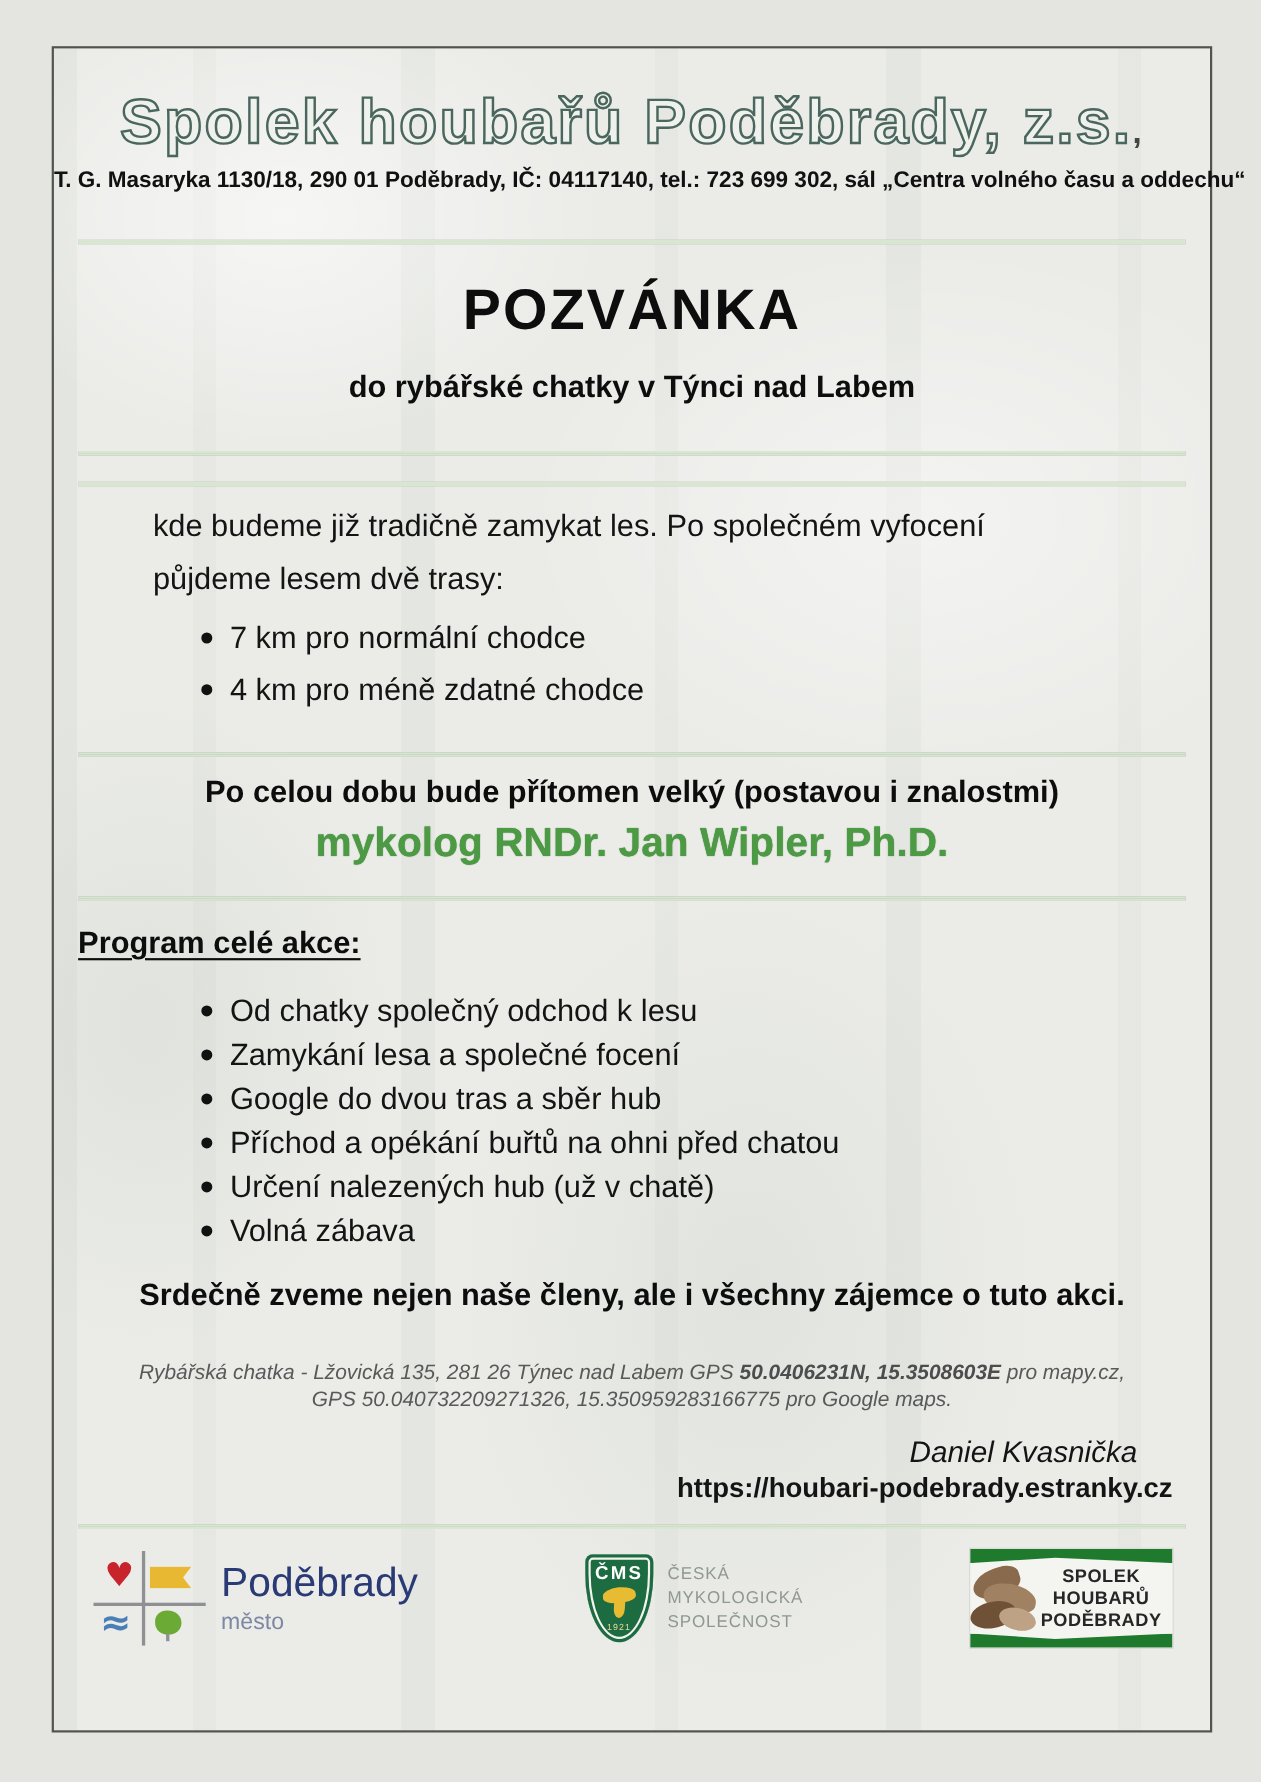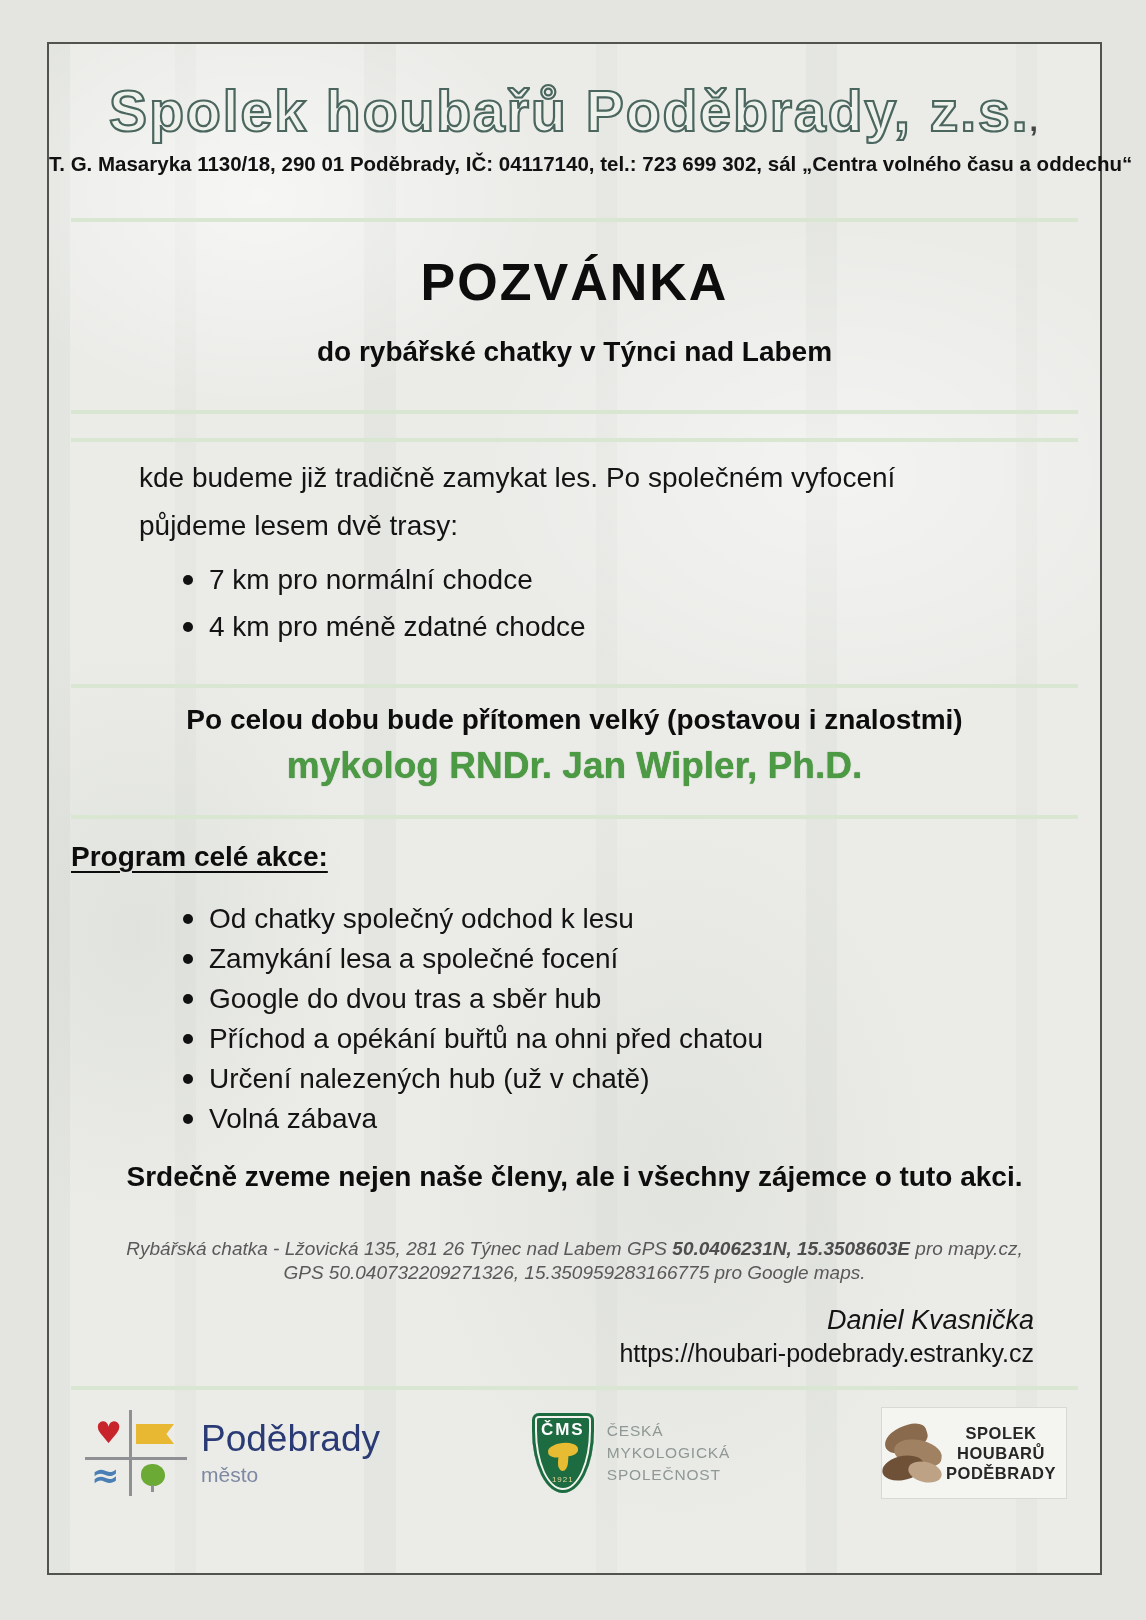--- a/index.html
+++ b/index.html
@@ -159,24 +159,25 @@
   .signature {
     margin-top: 20px;
     margin-right: 66px;
     text-align: right;
     font-size: 27px;
     font-style: italic;
     color: #141414;
   }
   .website {
     margin-top: 3px;
-    margin-right: 66px;
+    margin-right: 34px;
     text-align: right;
     font-size: 25px;
     color: #141414;
+    font-weight: bold;
   }
   .logos {
     margin-top: 20px;
     padding: 0 34px 0 36px;
     display: flex;
     justify-content: space-between;
     align-items: center;
     height: 86px;
   }
   
@@ -265,21 +266,21 @@
     color: #8f9894;
     line-height: 22px;
     font-weight: 500;
   }
   
   .sh-logo {
     width: 184px; height: 90px;
     background: #f4f4f0;
     box-shadow: 0 0 0 1px #d8d9d4;
     display: flex;
-    flex-direction: row;
+    flex-direction: column;
   }
   .sh-bar { height: 13px; background: #1f7a2d; flex: none; }
   .sh-bar-top { clip-path: polygon(0 0, 100% 0, 100% 100%, 42% 62%, 0 100%); }
   .sh-bar-bottom { clip-path: polygon(0 0, 42% 38%, 100% 0, 100% 100%, 0 100%); }
   .sh-mid { flex: 1; display: flex; align-items: center; }
   .sh-mushrooms { position: relative; width: 62px; height: 62px; flex: none; }
   .sh-m1 { position: absolute; left: 2px; top: 4px; width: 44px; height: 26px; background: #8a6a4c; border-radius: 60% 40% 50% 50%; transform: rotate(-18deg); }
   .sh-m2 { position: absolute; left: 12px; top: 18px; width: 48px; height: 26px; background: #a08262; border-radius: 50% 60% 40% 55%; transform: rotate(8deg); }
   .sh-m3 { position: absolute; left: 0px; top: 34px; width: 42px; height: 24px; background: #6f5138; border-radius: 55% 45% 55% 45%; transform: rotate(-8deg); }
   .sh-m4 { position: absolute; left: 26px; top: 40px; width: 34px; height: 20px; background: #bda285; border-radius: 50%; transform: rotate(14deg); }

